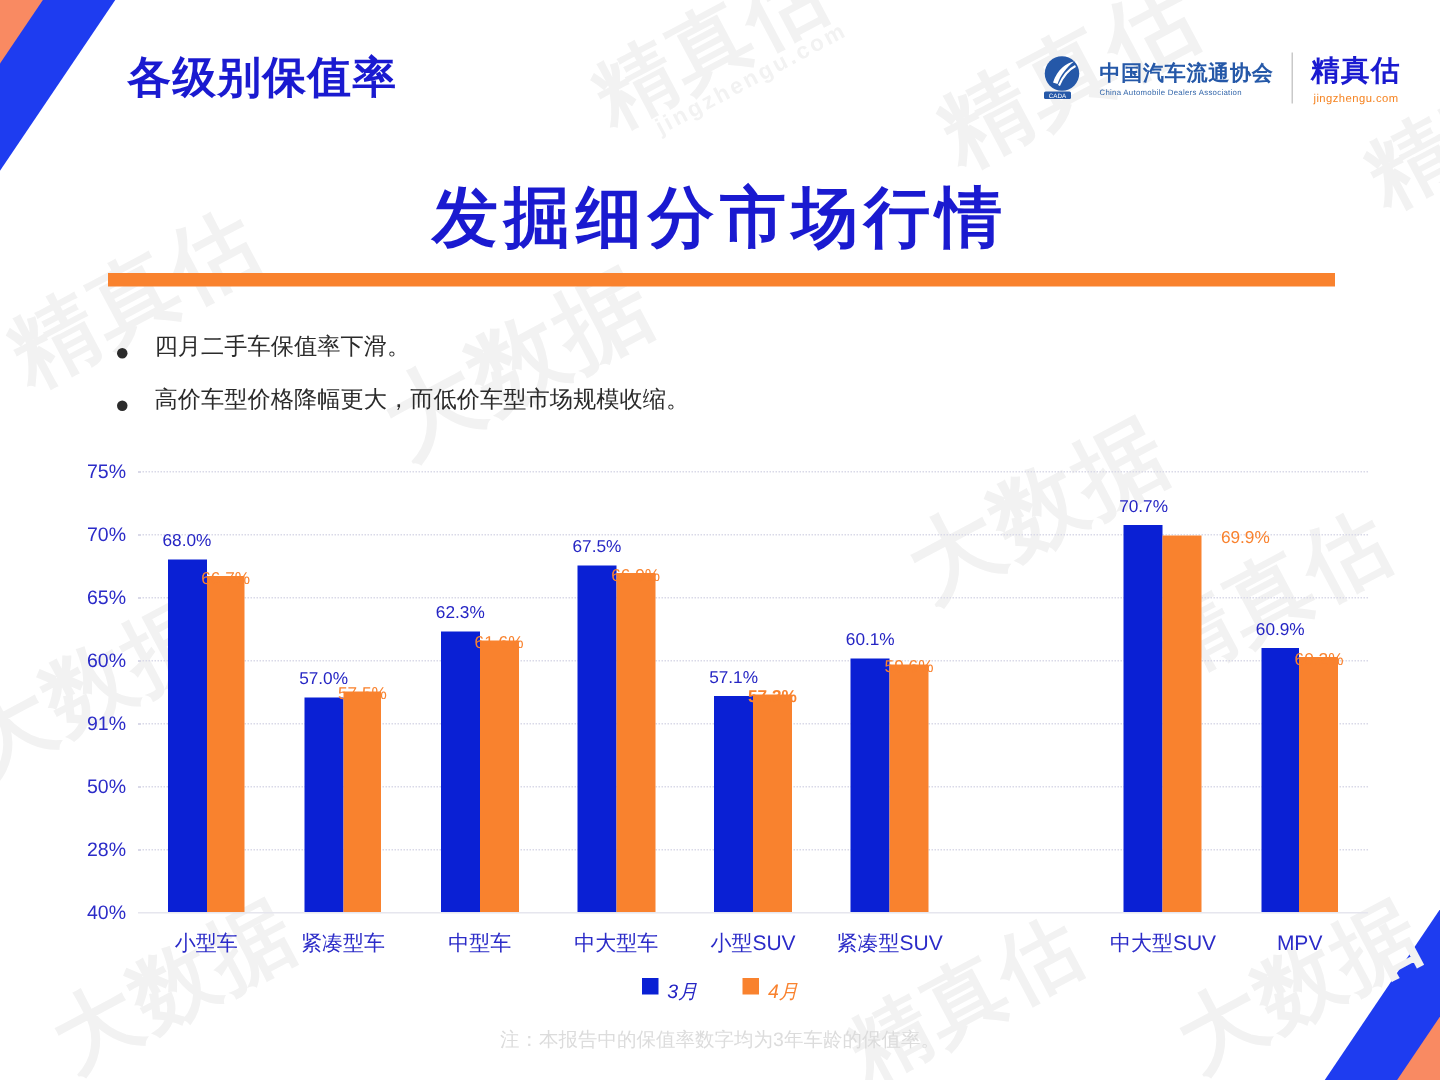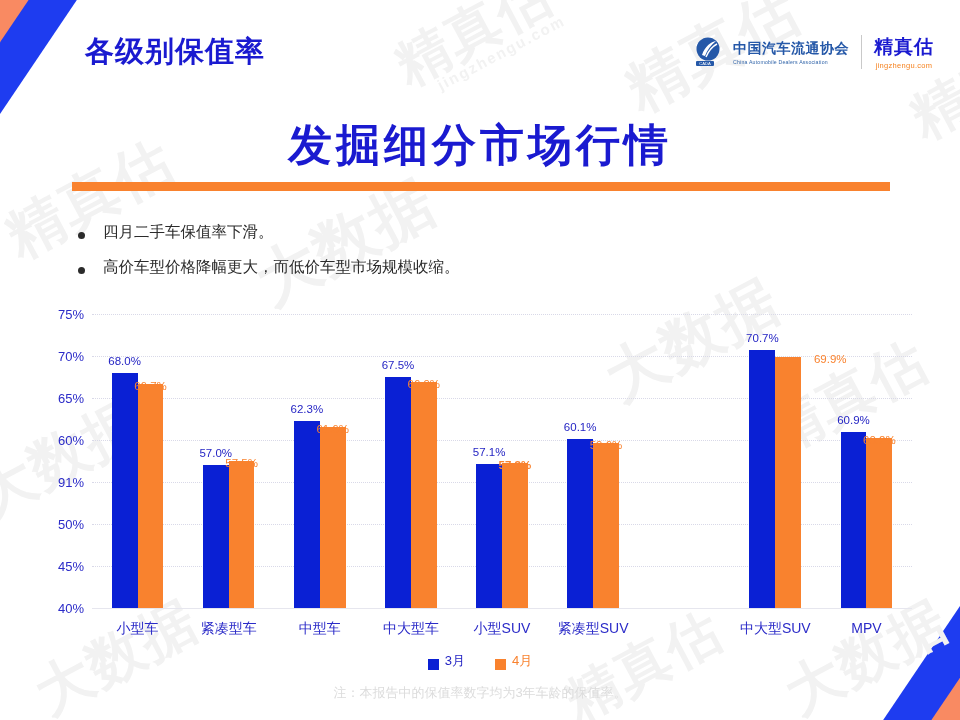--- a/index.html
+++ b/index.html
@@ -96,21 +96,21 @@
   .xlabel {
     position:absolute; top:100%; margin-top:12px;
     width:100%; text-align:center; font-size:14px; color:#2b2bc8; white-space:nowrap;
   }
 
   
   .legend {
     position:absolute; left:0; right:0; top:652px;
     display:flex; justify-content:center; gap:30px; align-items:center;
   }
-  .leg-item { display:flex; align-items:flex-end; gap:6px; }
+  .leg-item { display:flex; align-items:flex-start; gap:6px;font-style:italic; }
   .leg-sw { width:11px; height:11px; }
   .leg-sw.b3 { background:#0a20d4; }
   .leg-sw.b4 { background:#f9822e; }
   .leg-tx { font-size:13px; }
   .leg-tx.b3 { color:#2525c4; }
   .leg-tx.b4 { color:#f9822e; }
 
   .footnote {
     position:absolute; left:0; right:0; top:684px; text-align:center;
     font-size:13px; color:#dcdcdc;
@@ -180,21 +180,21 @@
     <span class="bullet-dot"></span>
     <span class="bullet-text">高价车型价格降幅更大，而低价车型市场规模收缩。</span>
   </div>
 </div>
 
 <div class="chart">
   <div class="plot" id="plot">
       <div class="gridline base" style="top: 100%;"></div>
       <div class="ytick" style="top: 100%;">40%</div>
       <div class="gridline" style="top: 85.7143%;"></div>
-      <div class="ytick" style="top: 85.7143%;">45%</div>
+      <div class="ytick" style="top: 85.7143%;">28%</div>
       <div class="gridline" style="top: 71.4286%;"></div>
       <div class="ytick" style="top: 71.4286%;">50%</div>
       <div class="gridline" style="top: 57.1429%;"></div>
       <div class="ytick" style="top: 57.1429%;">91%</div>
       <div class="gridline" style="top: 42.8571%;"></div>
       <div class="ytick" style="top: 42.8571%;">60%</div>
       <div class="gridline" style="top: 28.5714%;"></div>
       <div class="ytick" style="top: 28.5714%;">65%</div>
       <div class="gridline" style="top: 14.2857%;"></div>
       <div class="ytick" style="top: 14.2857%;">70%</div>

